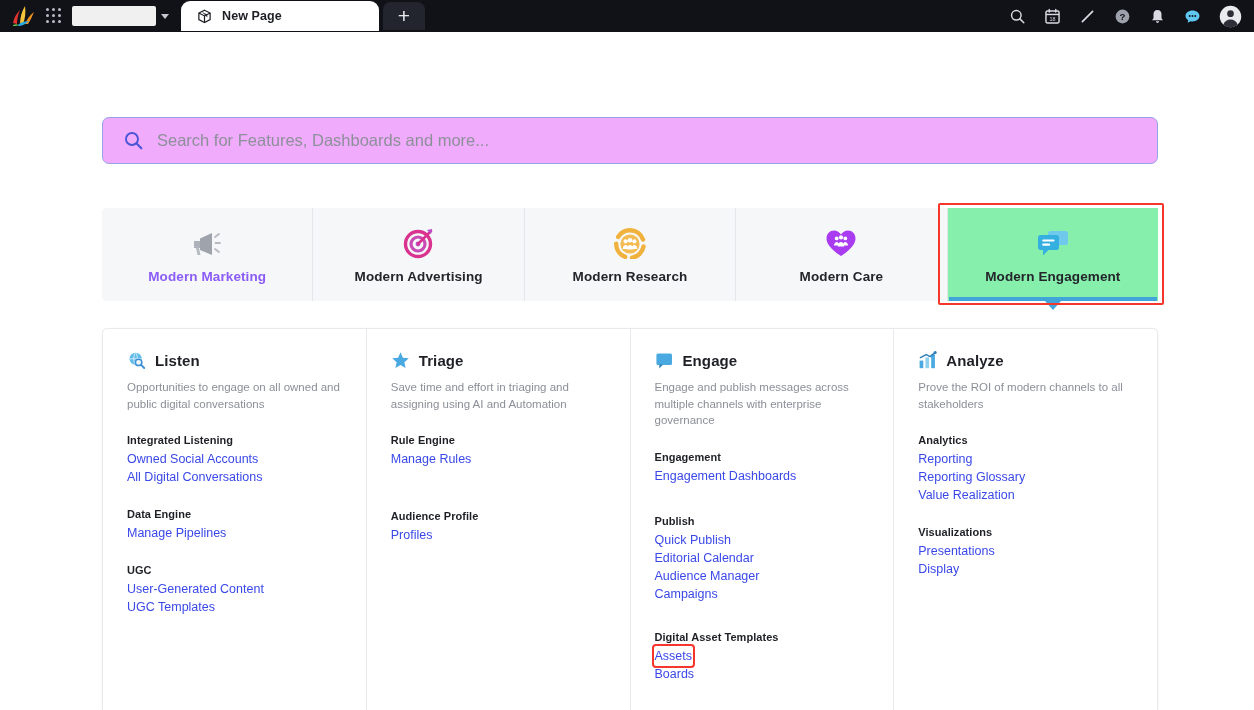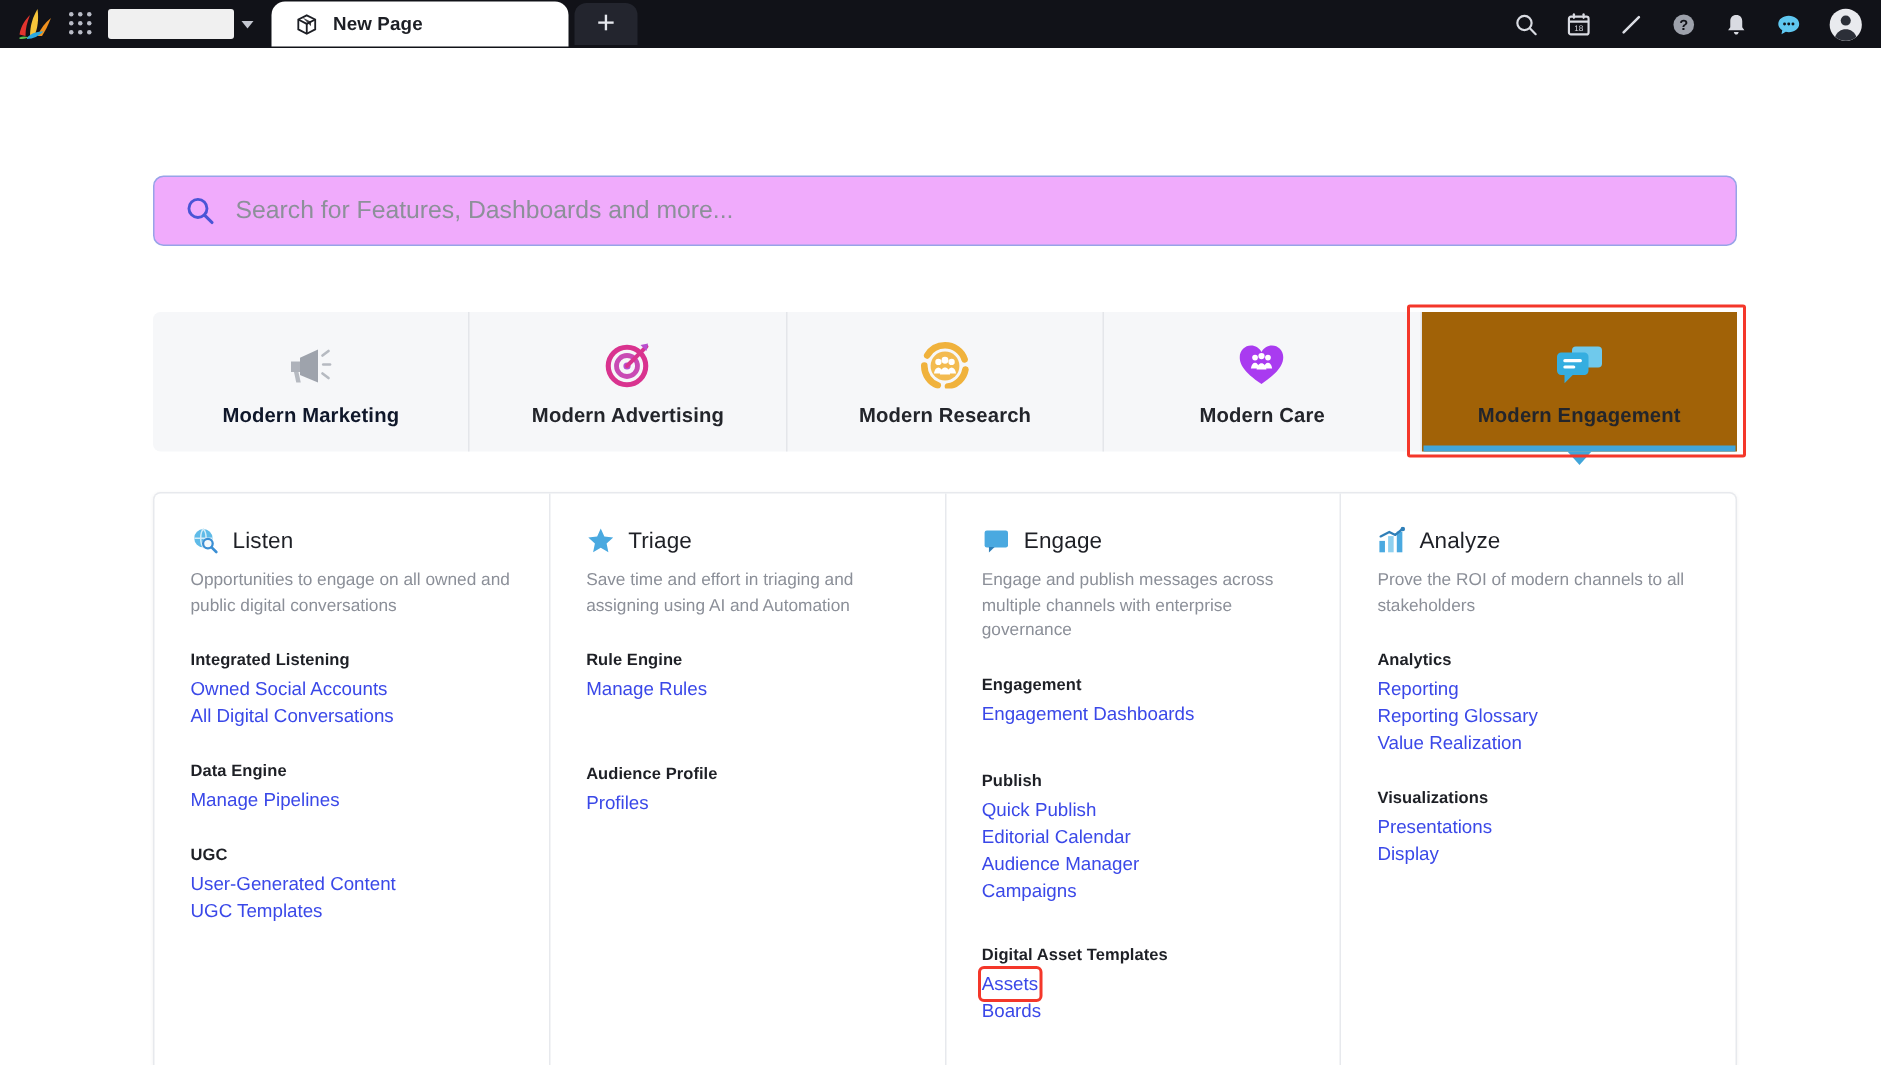--- a/index.html
+++ b/index.html
@@ -131,22 +131,22 @@
     display: flex; flex-direction: column;
     align-items: center; justify-content: center;
     gap: 9px;
     cursor: pointer;
     border-right: 1px solid #e4e6ea;
   }
   .prodtab:last-child { border-right: none; }
   .prodtab .ptlabel {
     font-size: 13.5px; font-weight: 600; color: #23252b; letter-spacing: .1px;
   }
-  .prodtab.disabled .ptlabel { color: #0f172a; font-weight: 600; }
-  .prodtab.active { background: #a16207; }
+  .prodtab.disabled .ptlabel { color: #8b5cf6; font-weight: 600; }
+  .prodtab.active { background: #86efac; }
   .prodtab .picon { height: 34px; display:flex; align-items:center; justify-content:center; }
   .prodtab .picon svg { display:block; }
   .active-underline {
     position: absolute; left: 1px; right: 1px; bottom: 0;
     height: 4px; background: #41a5d9;
   }
   .active-caret {
     position: absolute;
     bottom: -9px; left: 50%; transform: translateX(-50%);
     width: 0; height: 0;
@@ -178,21 +178,21 @@
   .col {
     flex: 1 1 0;
     padding: 22px 24px 0 24px;
     border-right: 1px solid #e7e9ed;
   }
   .col:last-child { border-right: none; }
 
   .col-head { display: flex; align-items: center; gap: 9px; margin-bottom: 9px; }
   .col-head .chicon { width: 19px; height: 19px; display:flex; align-items:center; }
   .col-head .chicon svg { display:block; }
-  .col-title { font-size: 15px; font-weight: 400; color: #1e2026; letter-spacing: .1px; }
+  .col-title { font-size: 15px; font-weight: 700; color: #1e2026; letter-spacing: .1px; }
   .col-desc {
     font-size: 11.5px; color: #8b8f98; line-height: 1.45;
     margin-bottom: 22px; max-width: 222px;
   }
 
   .group { margin-bottom: 22px; }
   .group-title {
     font-size: 11px; font-weight: 700; color: #1e2026;
     margin-bottom: 4px; letter-spacing: .05px;
   }

